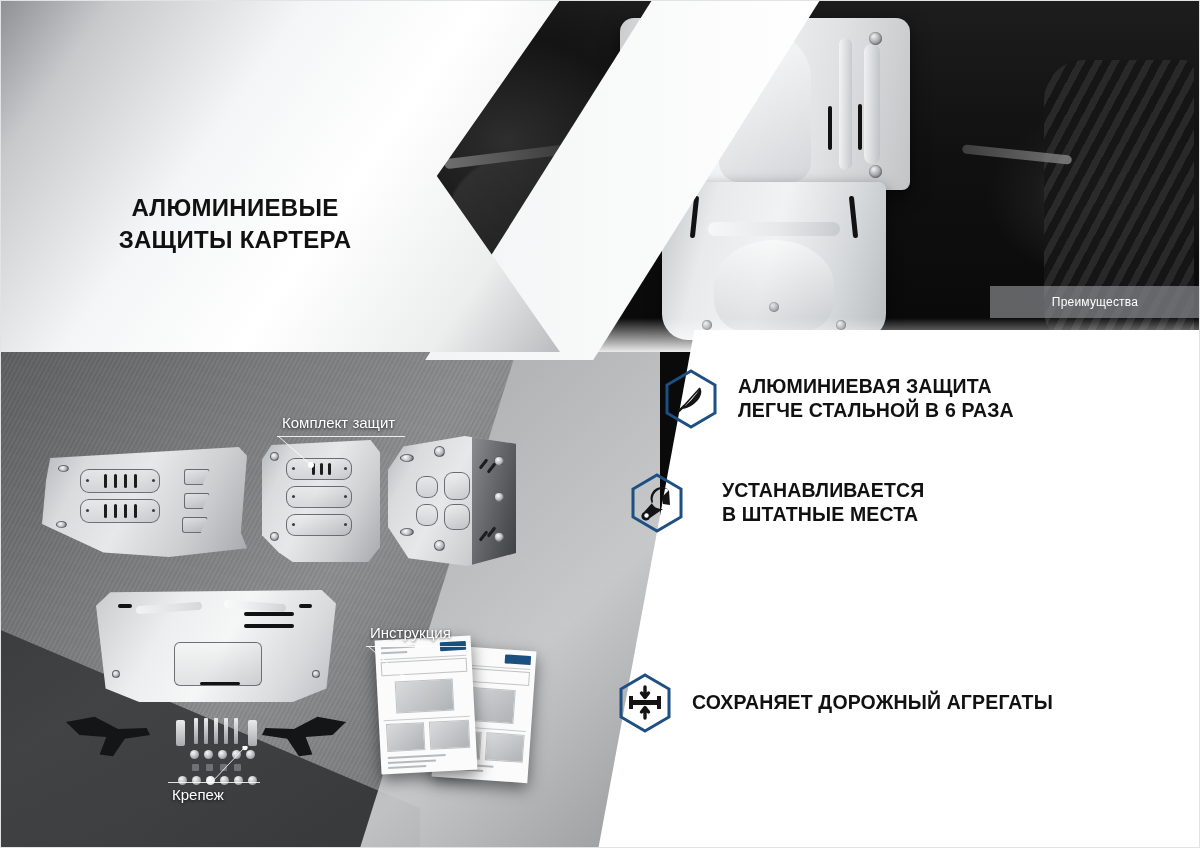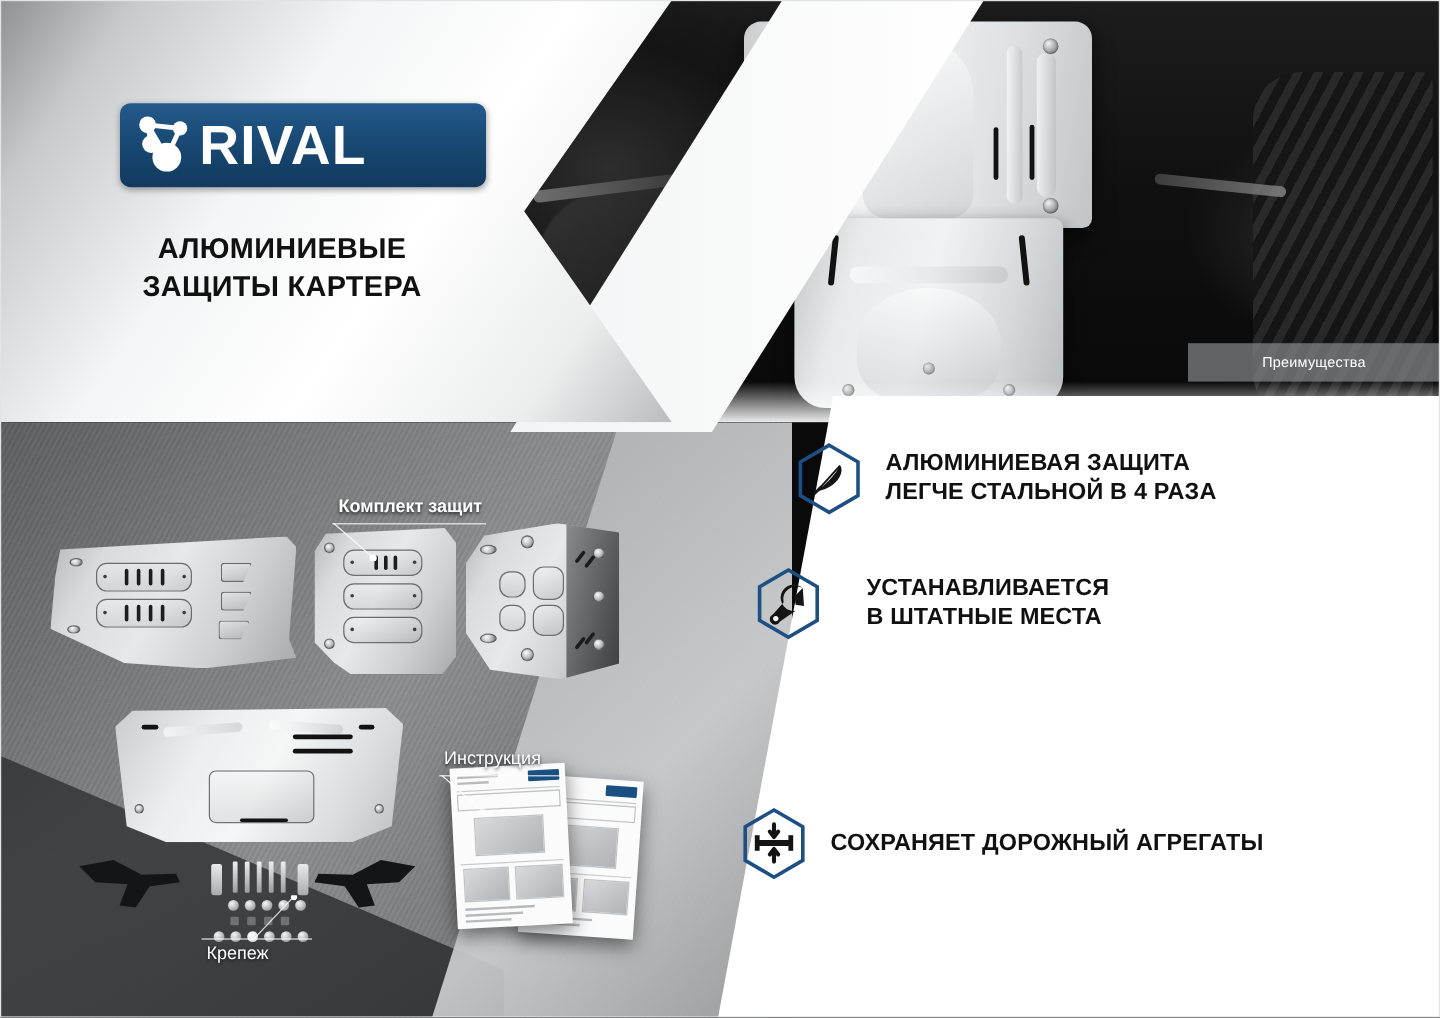--- a/index.html
+++ b/index.html
@@ -450,21 +450,21 @@
       <div class="sheet-img" style="left:18px;top:42px;width:58px;height:32px;"></div>
       <div class="sheet-line" style="left:5px;top:80px;width:86px;"></div>
       <div class="sheet-img" style="left:7px;top:84px;width:38px;height:28px;"></div>
       <div class="sheet-img" style="left:50px;top:84px;width:40px;height:28px;"></div>
       <div class="sheet-txt" style="left:7px;top:117px;width:58px;"></div>
       <div class="sheet-txt" style="left:7px;top:122px;width:48px;"></div>
       <div class="sheet-txt" style="left:7px;top:127px;width:38px;"></div>
     </div>
   </div>
 
-  <div class="calloutlabel" style="left:282px; top:414px;font-weight:bold;">Комплект защит</div>
+  <div class="calloutlabel" style="left:282px; top:414px;">Комплект защит</div>
   <div class="callout-underline" style="left:277px; top:436px; width:128px;"></div>
   <svg class="leader" style="left:276px; top:436px; width:46px; height:32px;" viewBox="0 0 46 32">
     <path class="leader-line" d="M2 0 L34 28"></path>
     <circle class="leader-dot" cx="35" cy="29" r="3"></circle>
   </svg>
 
   <div class="calloutlabel" style="left:370px; top:624px;">Инструкция</div>
   <div class="callout-underline" style="left:366px; top:646px; width:104px;"></div>
   <svg class="leader" style="left:366px; top:646px; width:50px; height:34px;" viewBox="0 0 50 34">
     <path class="leader-line" d="M2 0 L36 30"></path>
@@ -475,53 +475,40 @@
   <div class="callout-underline" style="left:168px; top:782px; width:92px;"></div>
   <svg class="leader" style="left:210px; top:746px; width:46px; height:38px;" viewBox="0 0 46 38">
     <path class="leader-line" d="M2 36 L34 2"></path>
     <circle class="leader-dot" cx="35" cy="1.6" r="2.6"></circle>
   </svg>
 
   <div class="diag-white-1"></div>
 
   <div class="header-panel"></div>
   <div class="header-inner">
-    <div class="logo-box">
-      <svg class="logo-mark" viewBox="0 0 62 62">
-        <g fill="#ffffff">
-          <circle cx="17" cy="14" r="7"></circle>
-          <circle cx="44" cy="17" r="6"></circle>
-          <circle cx="33" cy="41" r="12"></circle>
-          <circle cx="20" cy="30" r="7.5"></circle>
-          <path d="M17 14 L44 17 L33 41 Z" stroke="#ffffff" stroke-width="4" fill="none" stroke-linejoin="round"></path>
-          <path d="M17 14 L20 30" stroke="#ffffff" stroke-width="4"></path>
-        </g>
-      </svg>
-      <div class="logo-word">RIVAL</div>
-    </div>
 
     <div class="headline">
       <div>АЛЮМИНИЕВЫЕ</div>
       <div>ЗАЩИТЫ КАРТЕРА</div>
     </div>
   </div>
 
 
   <div class="features-panel"></div>
   <div class="feature-list">
 
     <div class="feature" style="left:102px; top:38px;">
       <svg class="hexicon" viewBox="0 0 58 62">
         <polygon points="29,3 53,17 53,45 29,59 5,45 5,17" fill="none" stroke="#1d4f82" stroke-width="3"></polygon>
         <path d="M38 20 C34 28 26 36 19 41 C24 41 31 38 36 32 C40 27 40 22 38 20 Z" fill="#141414"></path>
         <path d="M38 20 L19 41" stroke="#141414" stroke-width="1.6"></path>
         <path d="M17 43 L22 38" stroke="#141414" stroke-width="2.4" stroke-linecap="round"></path>
       </svg>
       <div class="ftext">АЛЮМИНИЕВАЯ ЗАЩИТА
-ЛЕГЧЕ СТАЛЬНОЙ В 4 РАЗА</div>
+ЛЕГЧЕ СТАЛЬНОЙ В 6 РАЗА</div>
     </div>
 
     <div class="feature" style="left:68px; top:142px;gap:36px;">
       <svg class="hexicon" viewBox="0 0 58 62">
         <polygon points="29,3 53,17 53,45 29,59 5,45 5,17" fill="none" stroke="#1d4f82" stroke-width="3"></polygon>
         <path d="M41 18 a11 11 0 1 0 -6 19 L22 46 a4.5 4.5 0 1 1 -6 -6 L25 30 a11 11 0 0 1 16 -12 l-7 7 1 7 7 1 z" fill="#141414"></path>
         <circle cx="18.5" cy="43.5" r="2.2" fill="#ffffff"></circle>
       </svg>
       <div class="ftext">УСТАНАВЛИВАЕТСЯ
 В ШТАТНЫЕ МЕСТА</div>

